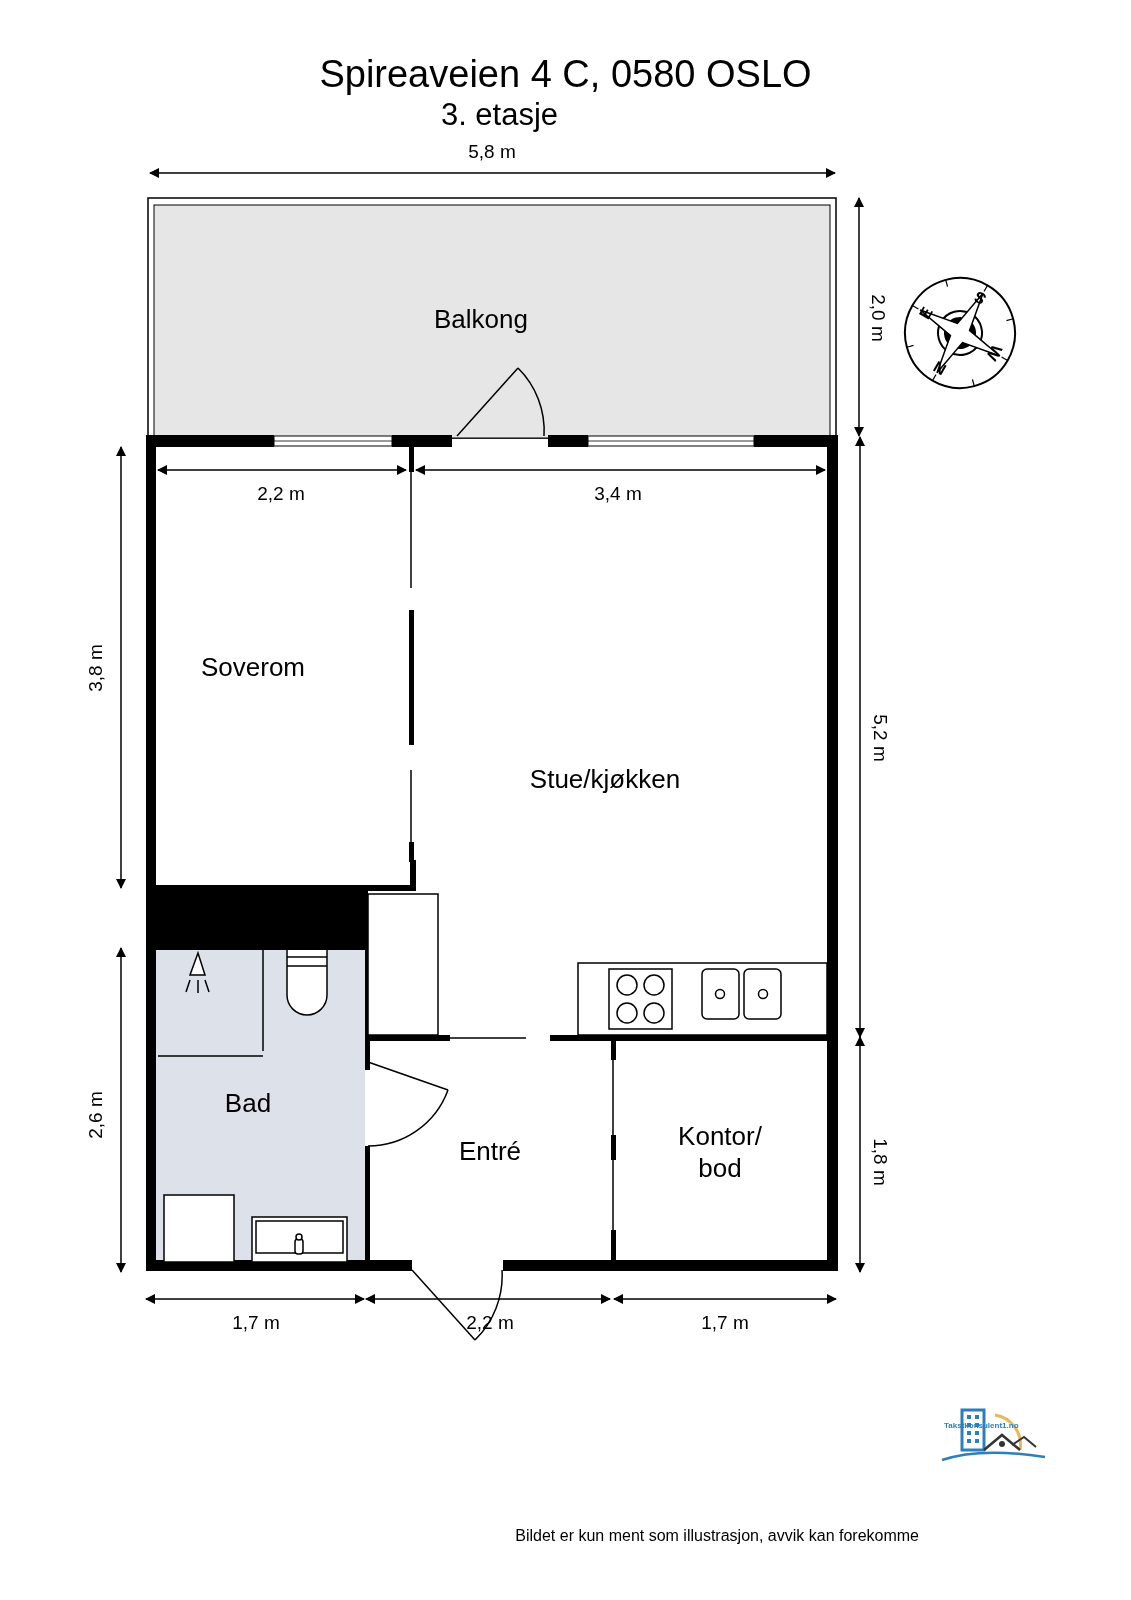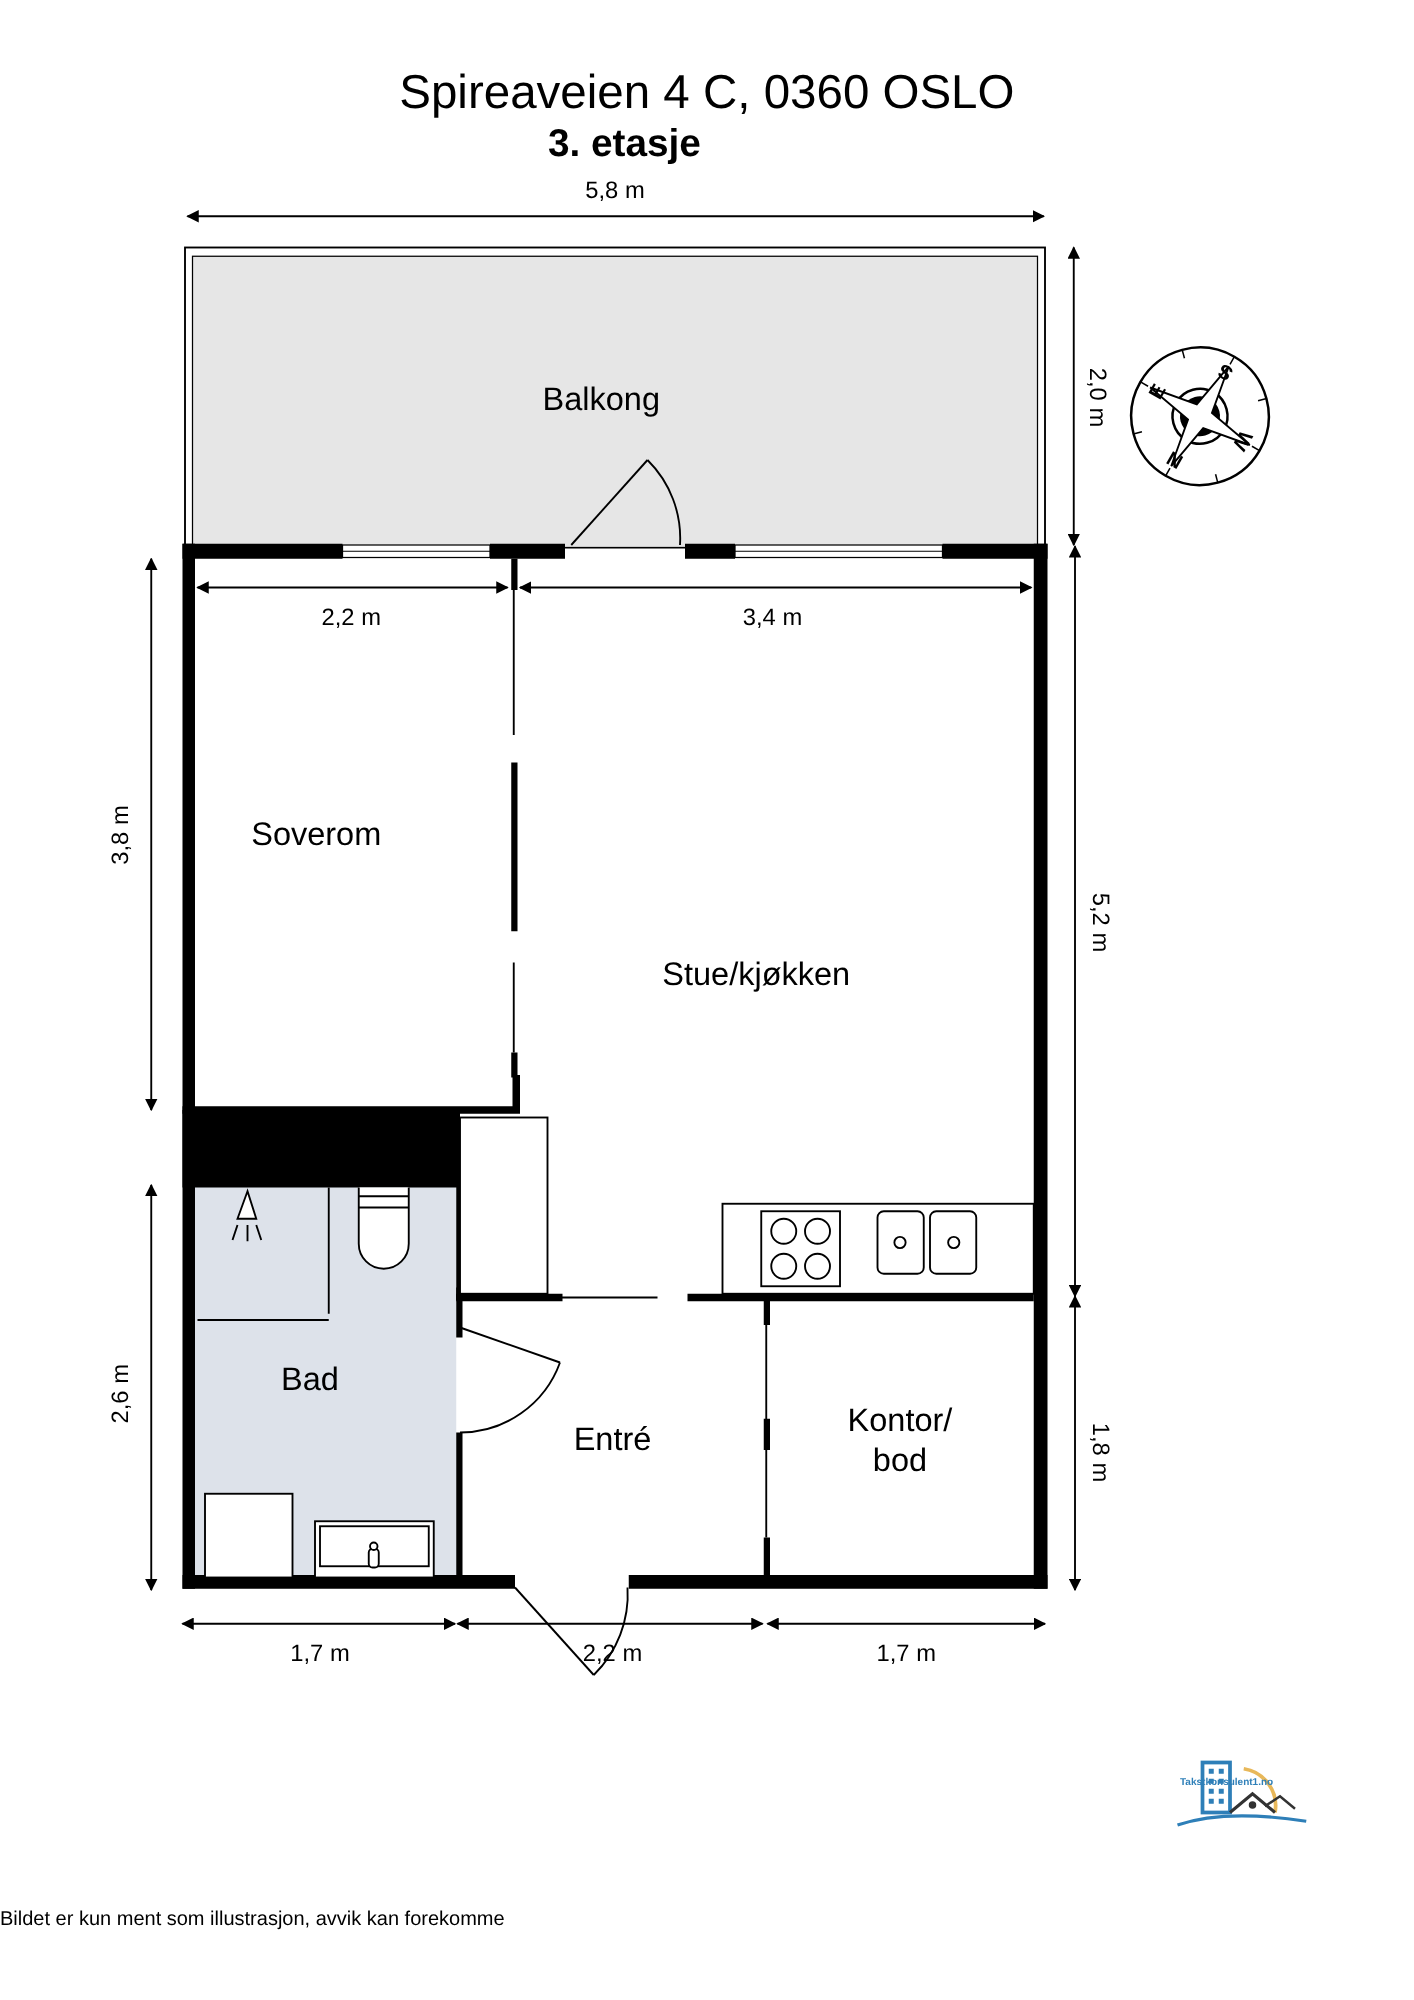--- a/index.html
+++ b/index.html
@@ -1,35 +1,35 @@
 <!DOCTYPE html>
 <html><head>
 <meta charset="utf-8">
 <style>
   html, body { margin:0; padding:0; background:#ffffff; }
   body { width:1131px; height:1600px; position:relative; overflow:hidden;
          font-family:"Liberation Sans", sans-serif; color:#000; }
   .title { position:absolute; left:0; width:1131px; text-align:center; top:52px;
            font-size:38px; line-height:44px; }
   .subtitle { position:absolute; left:0; width:999px; text-align:center; top:97px;
-           font-size:31px; line-height:36px;font-weight:bold; }
+           font-size:31px; line-height:36px; }
   svg.plan { position:absolute; left:0; top:0; }
   .lbl { font-family:"Liberation Sans", sans-serif; fill:#000; }
   .room { font-size:26px; }
   .dim { font-size:19px; }
-  .footer { position:absolute; left:0; width:919px; top:1527px; text-align:left;
+  .footer { position:absolute; left:0; width:919px; top:1527px; text-align:right;
             font-size:16px; }
   .logo { position:absolute; left:940px; top:1405px; width:110px; height:60px; }
   .logo-text { position:absolute; left:944px; top:1421px; font-size:8px; color:#2e7fb8;
                font-weight:bold; }
 </style>
 </head>
 <body>
 
-<div class="title">Spireaveien 4 C, 0360 OSLO</div>
+<div class="title">Spireaveien 4 C, 0580 OSLO</div>
 <div class="subtitle">3. etasje</div>
 
 <svg class="plan" width="1131" height="1600" viewBox="0 0 1131 1600">
   <defs>
     <marker id="arr" markerWidth="10" markerHeight="10" refX="9" refY="5" orient="auto-start-reverse" markerUnits="userSpaceOnUse">
       <path d="M0,0 L10,5 L0,10 z" fill="#000"></path>
     </marker>
   </defs>
 
   <g>

